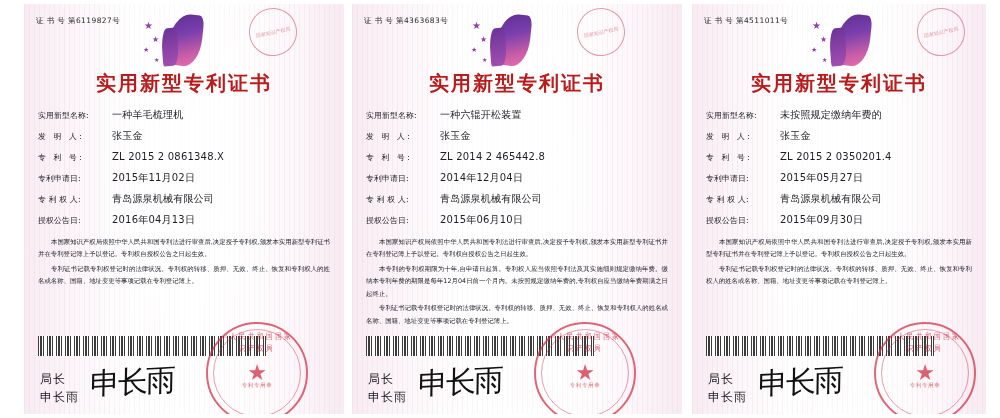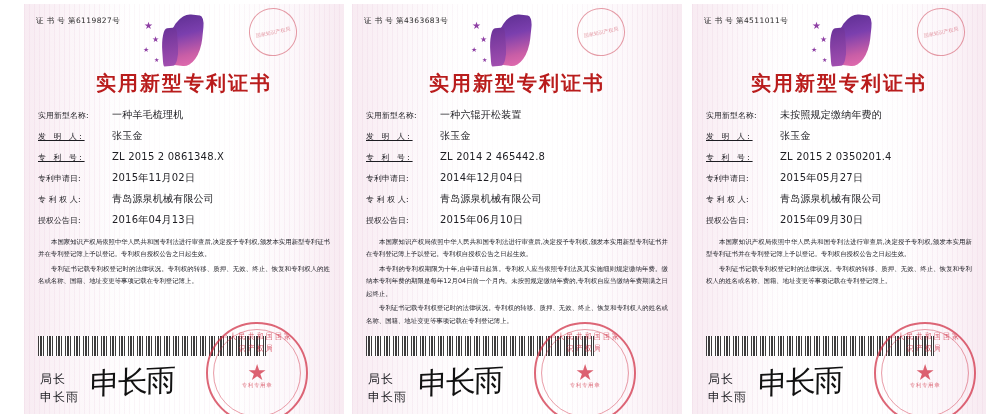--- a/index.html
+++ b/index.html
@@ -160,21 +160,20 @@
     white-space: nowrap;
   }
   .field-label {
     width: 74px;
     flex: 0 0 74px;
     font-size: 7.8px;
     letter-spacing: 0.2px;
   }
   .field-label.spread {
     letter-spacing: 2.6px;
-    text-decoration: underline;
   }
   .field-value {
     font-size: 10px;
     letter-spacing: 0.2px;
   }
 
   .body-text {
     position: absolute;
     left: 14px;
     right: 14px;

